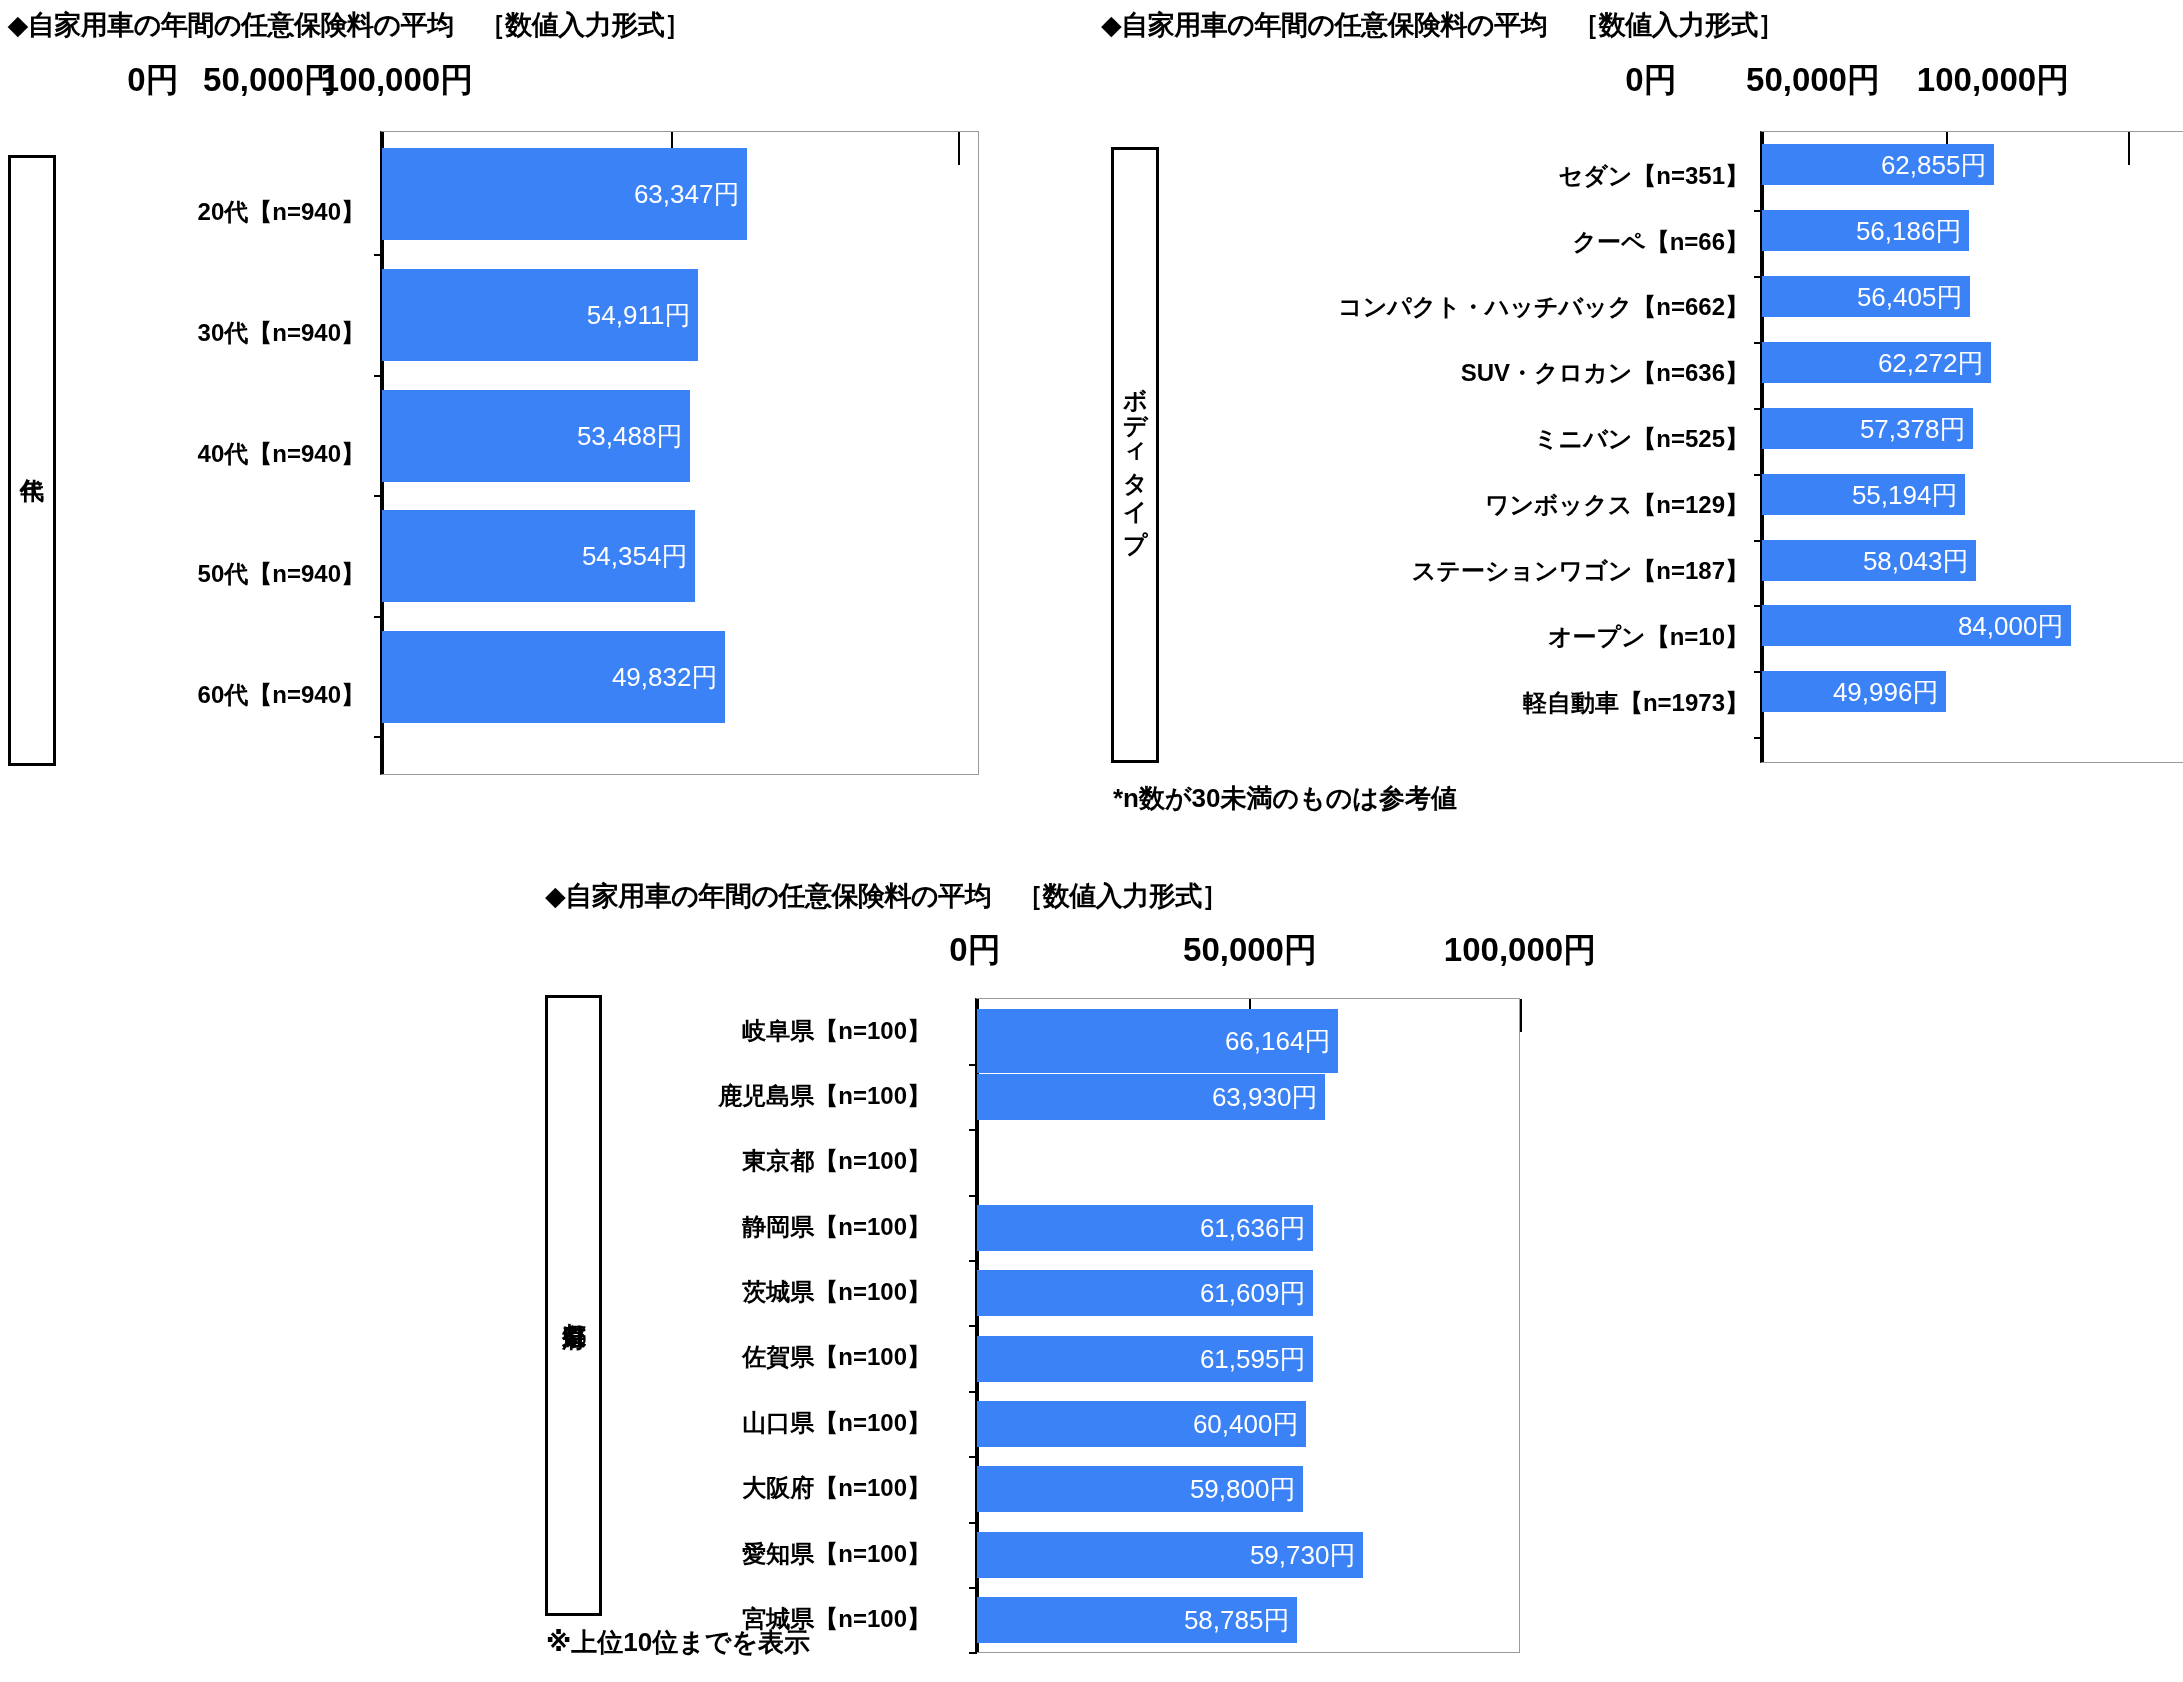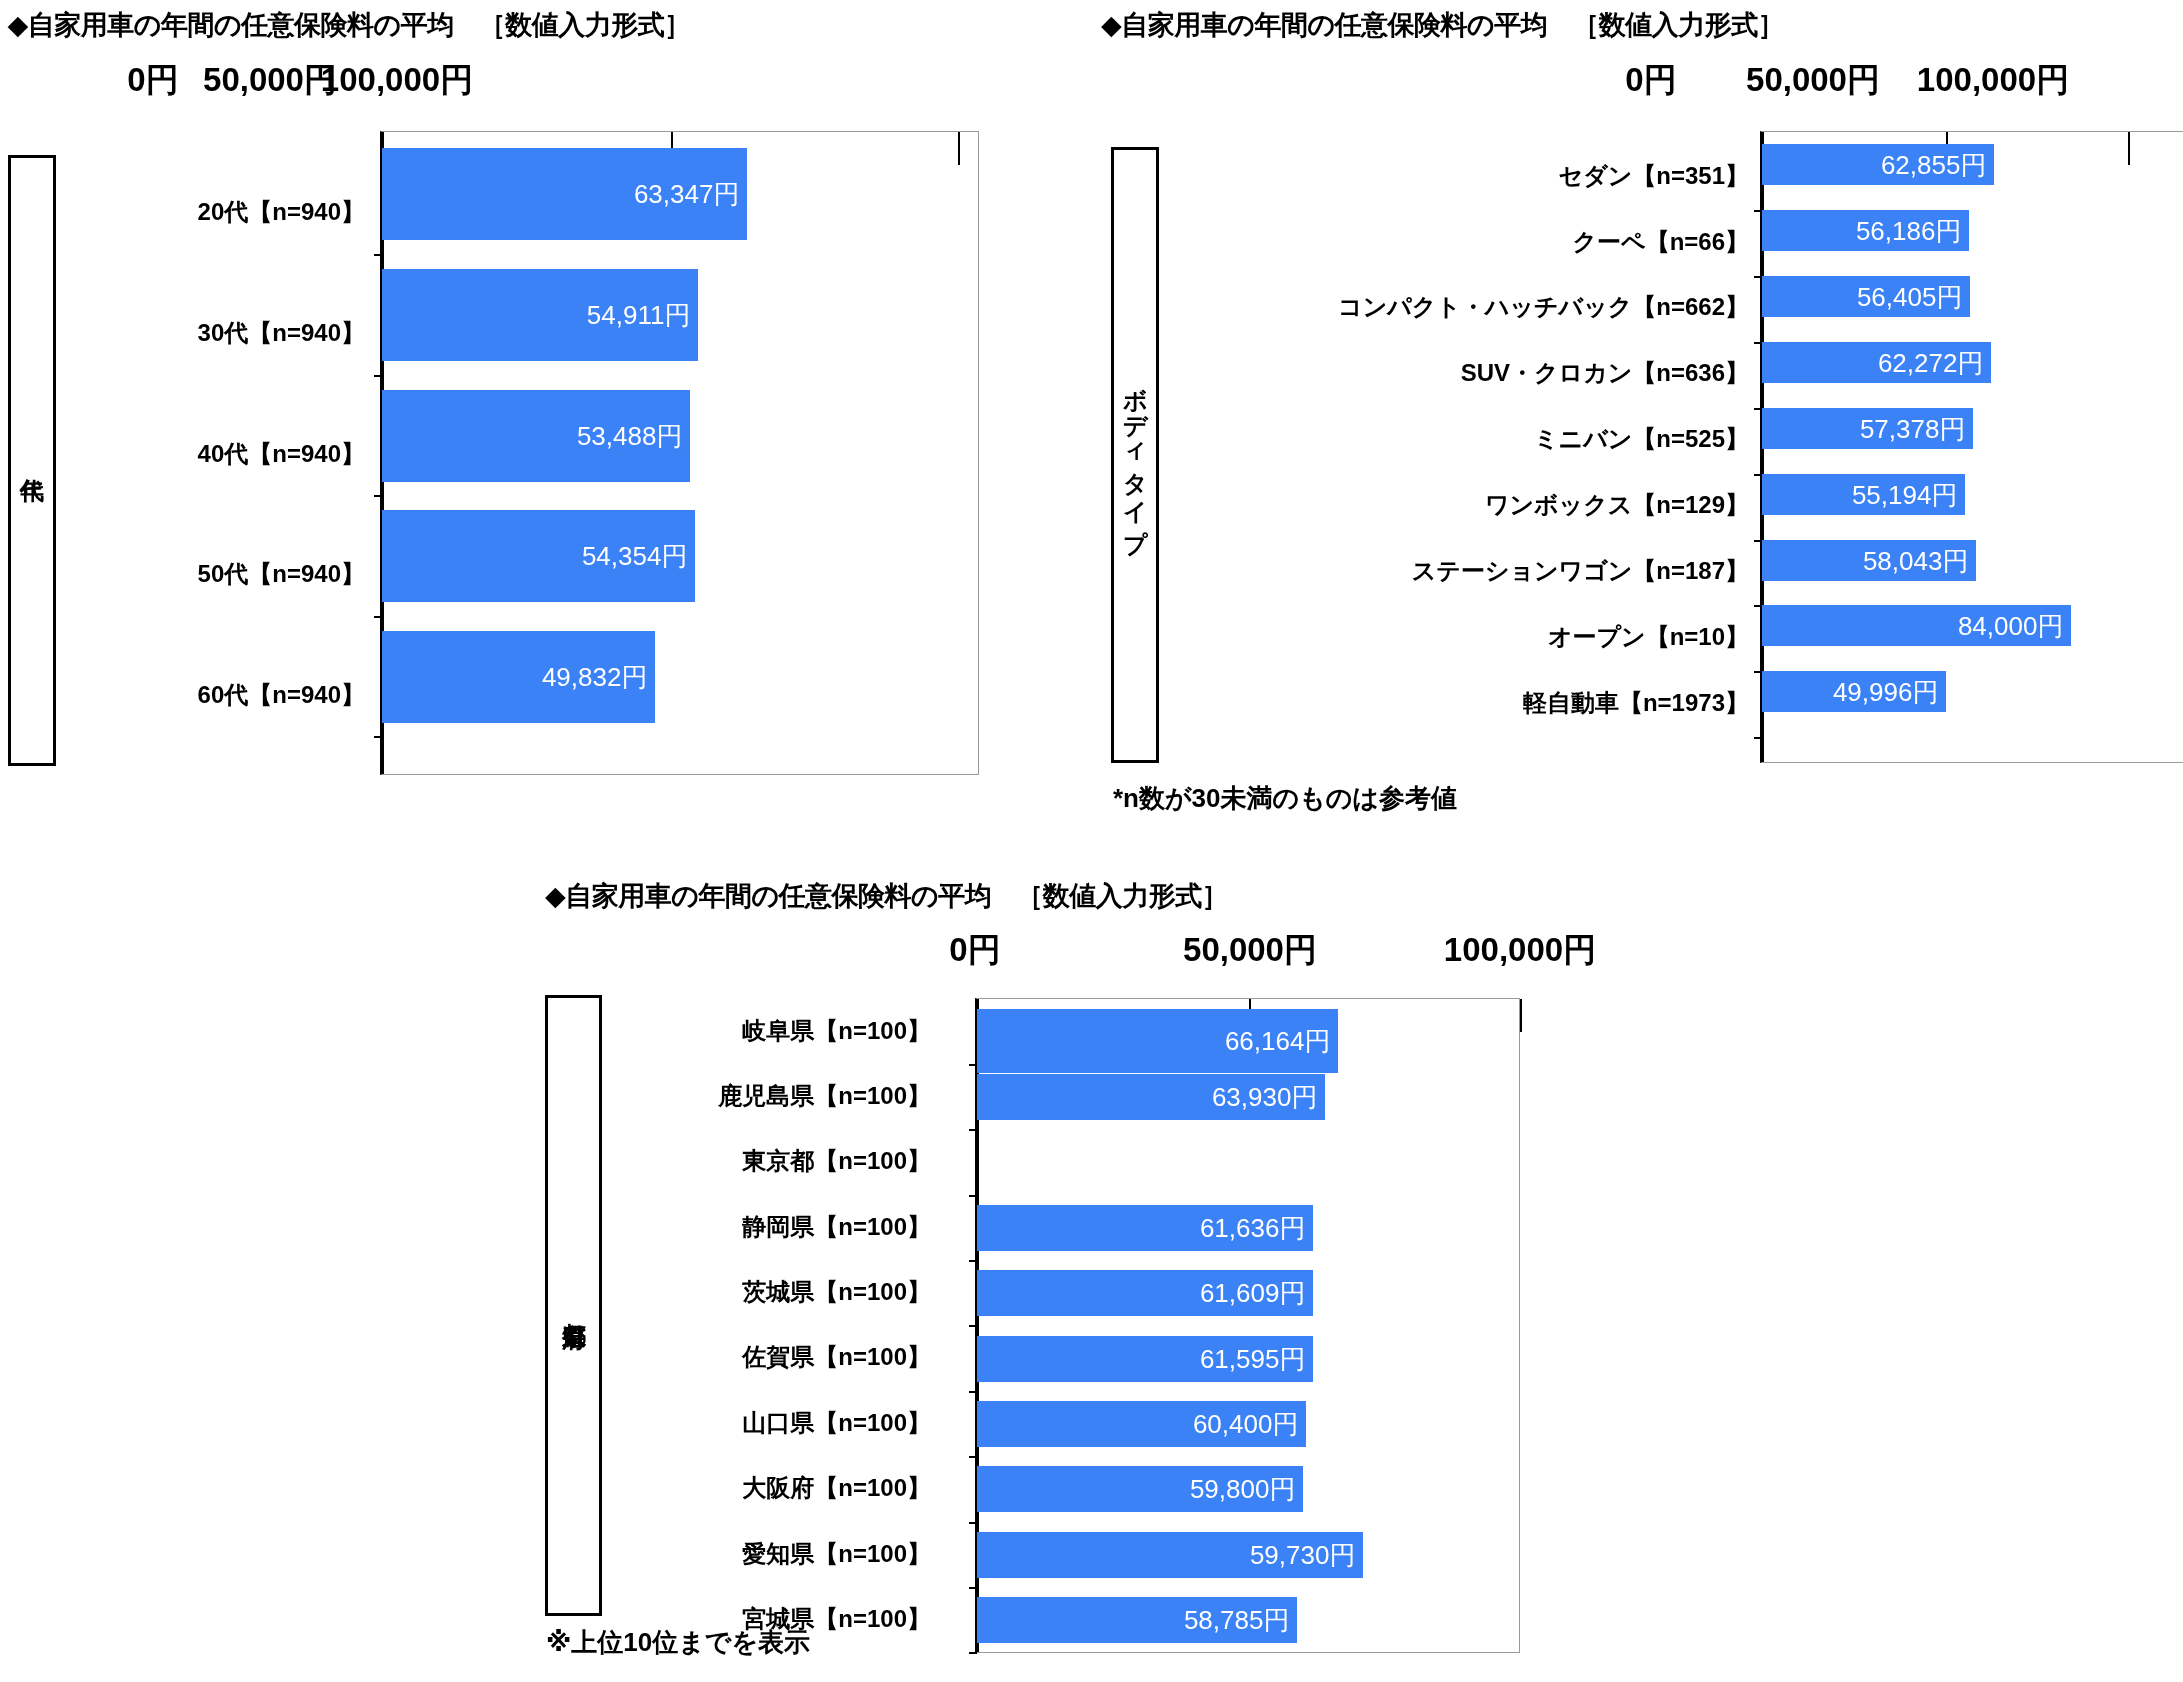--- a/index.html
+++ b/index.html
@@ -156,21 +156,21 @@
     </div>
     <div class="bar" style="left:0px;top:137px;width:316px;height:92px;">
       <span class="bar-val">54,911円</span>
     </div>
     <div class="bar" style="left:0px;top:258px;width:308px;height:92px;">
       <span class="bar-val">53,488円</span>
     </div>
     <div class="bar" style="left:0px;top:378px;width:313px;height:92px;">
       <span class="bar-val">54,354円</span>
     </div>
-    <div class="bar" style="left:0px;top:499px;width:273px;height:92px;padding-left:28px;">
+    <div class="bar" style="left:0px;top:499px;width:343px;height:92px;padding-left:28px;">
       <span class="bar-val">49,832円</span>
     </div>
   </div>
 </div>
 
 <div class="panel" style="left:1101px;top:0px;width:1083px;height:828px;">
 
   <div class="chart-title" style="position:absolute;left:0px;top:12px;">
     <span>◆自家用車の年間の任意保険料の平均</span><span class="gap"></span><span>［数値入力形式］</span>
   </div>

